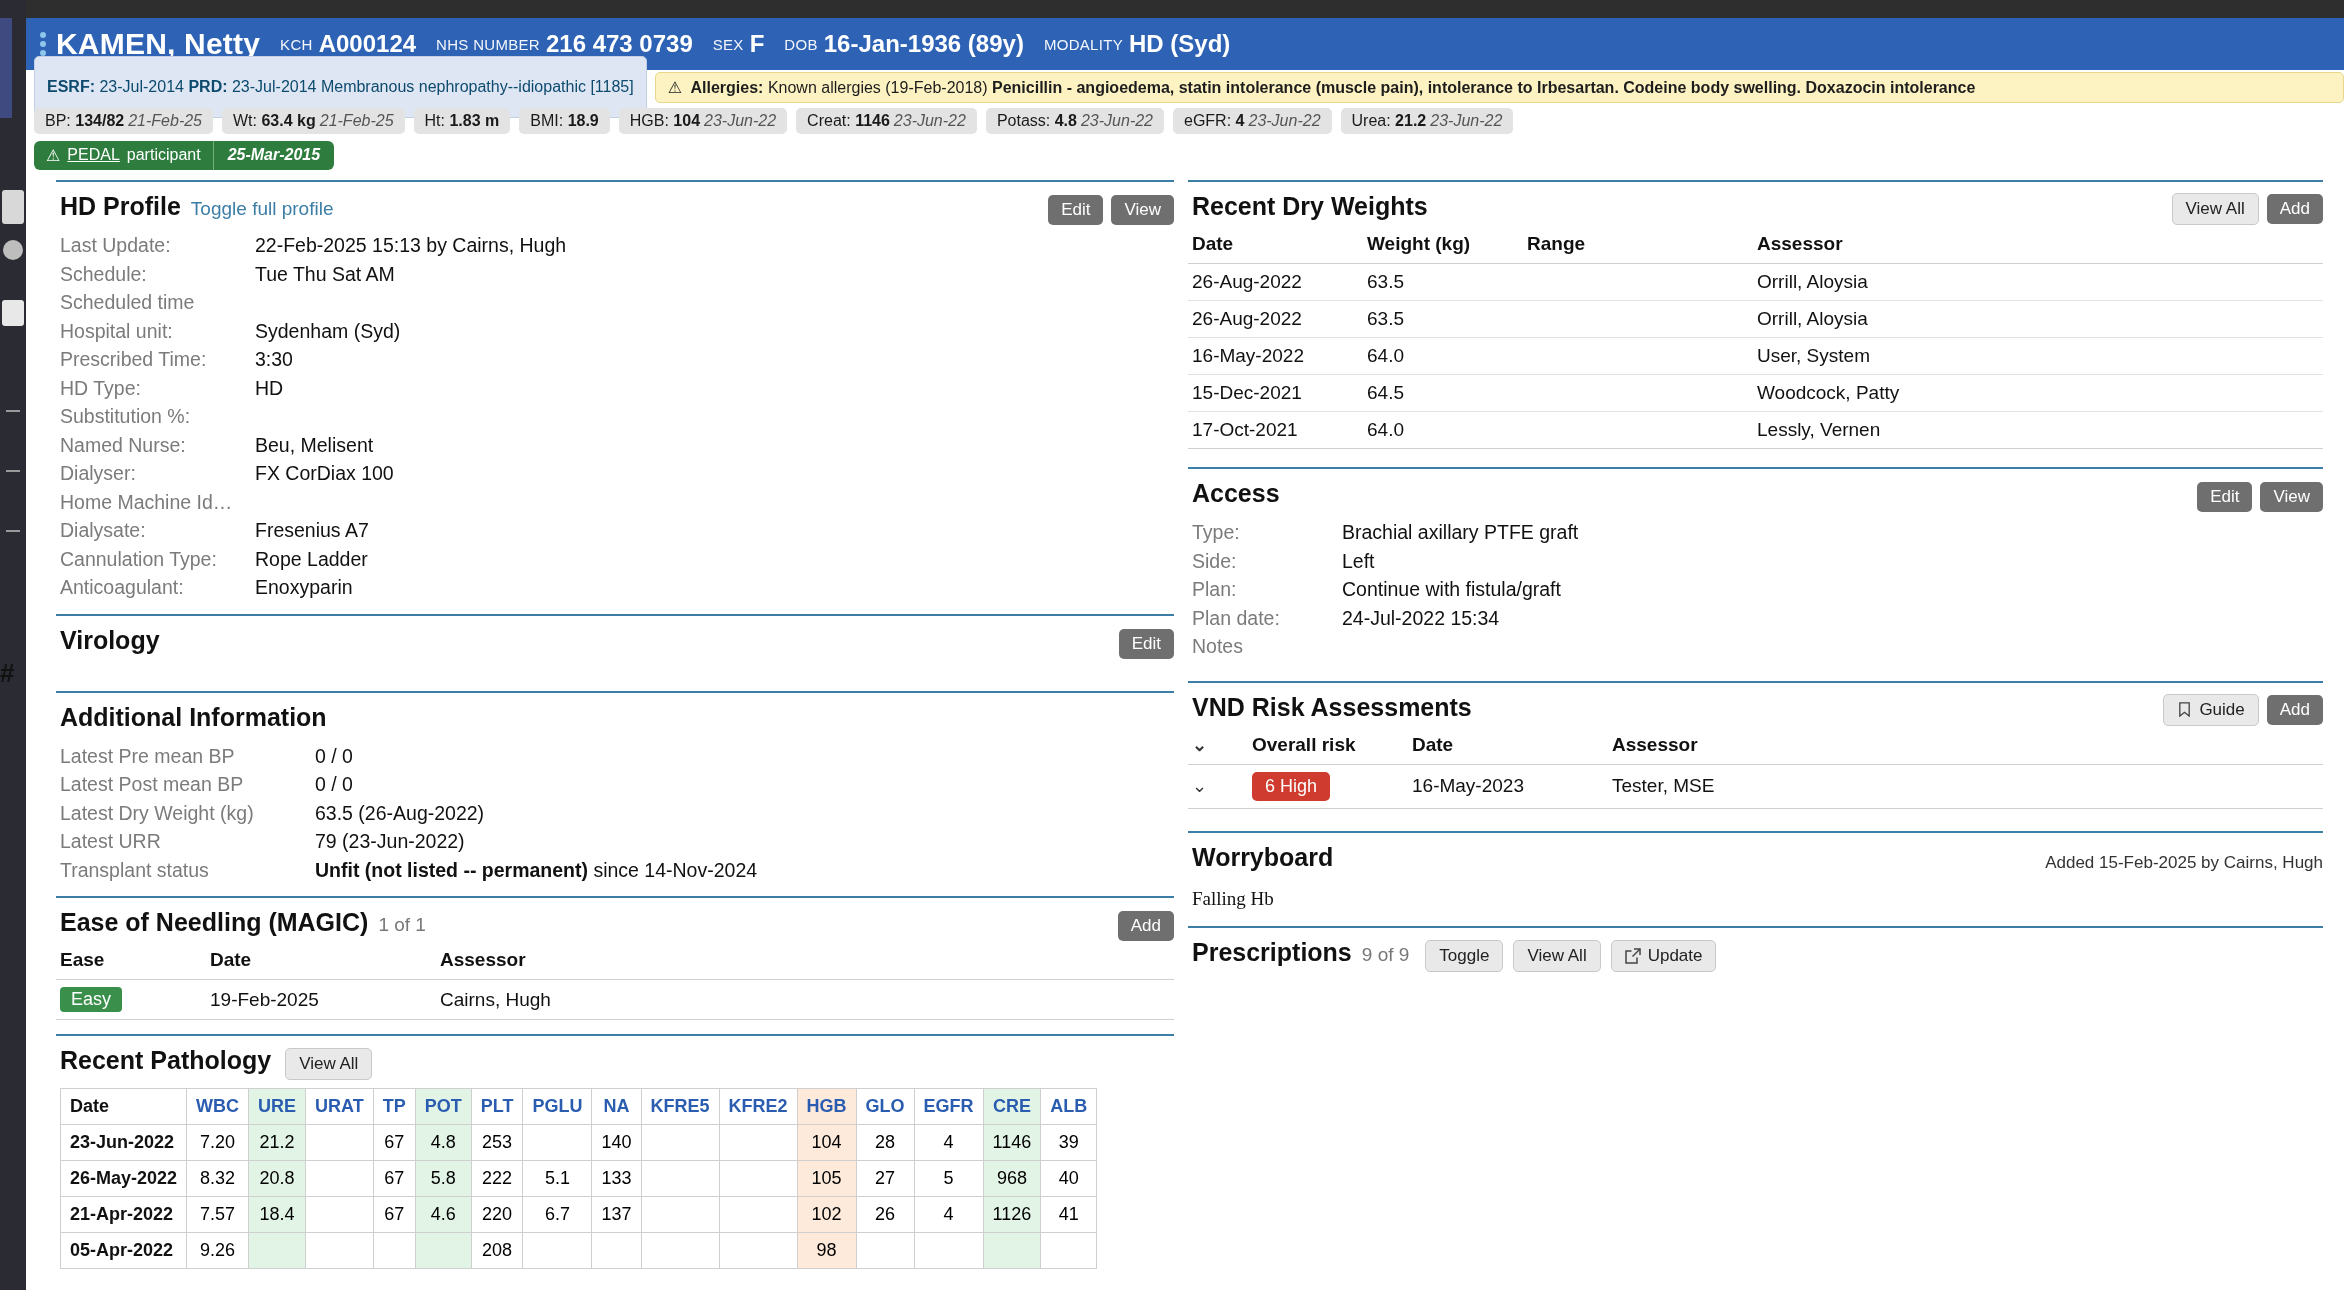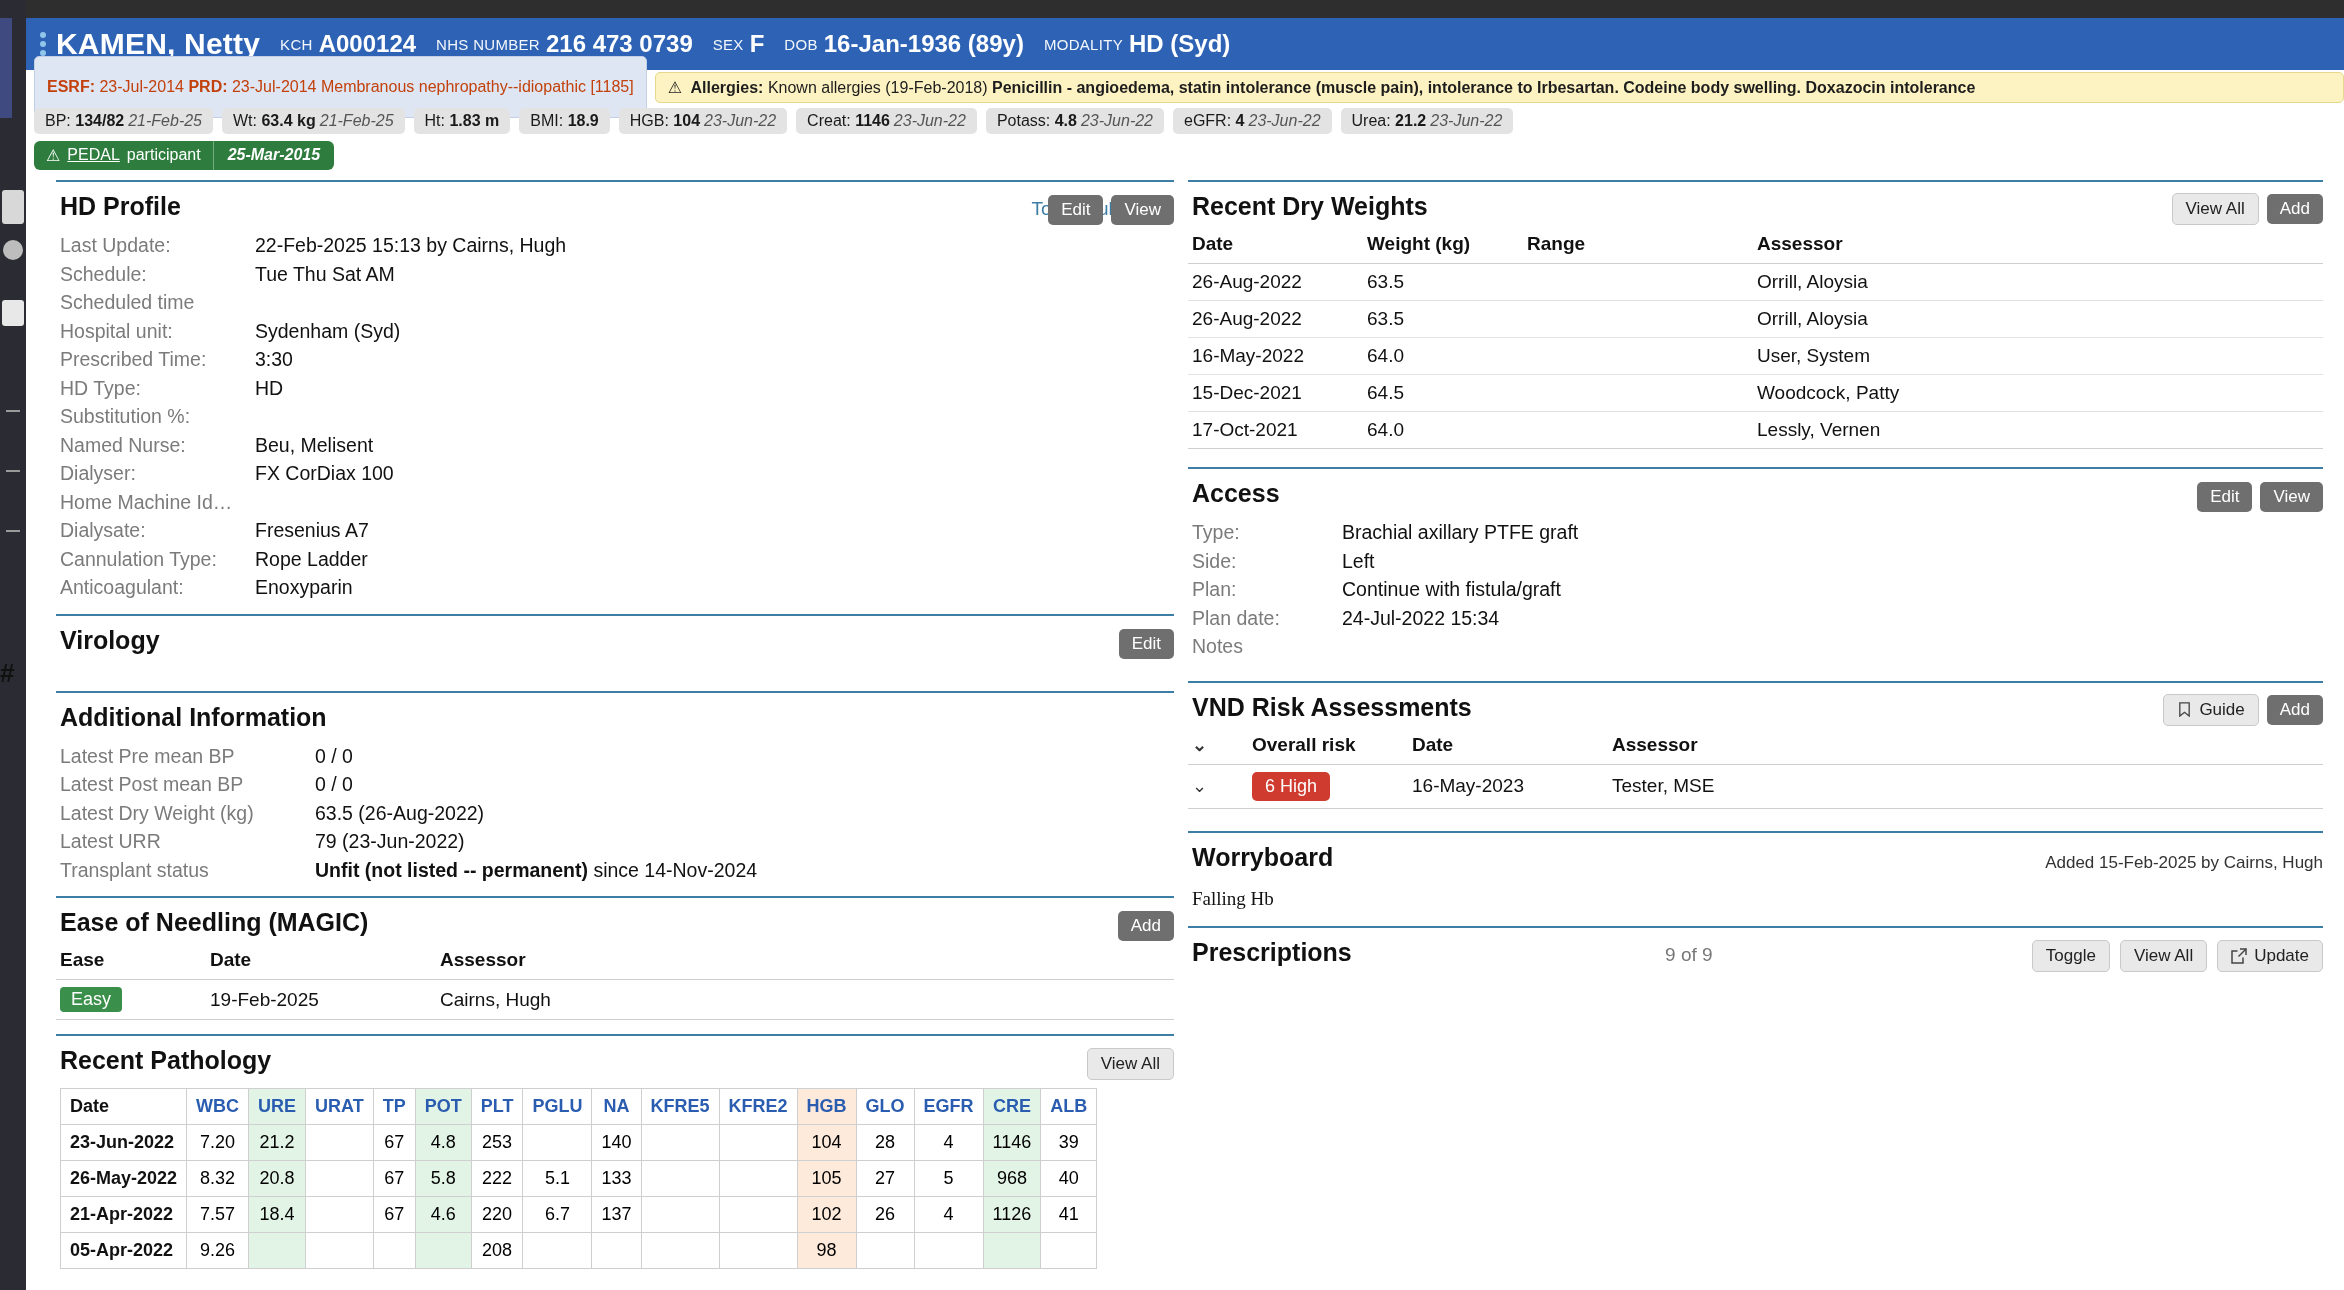--- a/index.html
+++ b/index.html
@@ -30,21 +30,21 @@
   .kebab { display:inline-flex; flex-direction:column; gap:3px; margin-right:10px; }
   .kebab i { display:block; width:6px; height:6px; border-radius:50%; background:#8fc6ea; }
   .pt-name { font-size:30px; font-weight:bold; letter-spacing:.2px; }
   .lbl-sm { font-size:15px; margin-left:20px; margin-right:6px; letter-spacing:.3px; text-transform:uppercase; opacity:.95;}
   .val-lg { font-size:24px; font-weight:bold; }
 
   
   .strip1 { position:absolute; top:70px; left:26px; width:2318px; height:34px; display:flex; align-items:center; gap:8px; padding-left:8px;}
   .chip-esrf {
     background:#dfe6f3; border:1px solid #c3cfe3; border-radius:5px;
-    font-size:16px; color:#c2410c; padding:21px 12px; white-space:nowrap;
+    font-size:16px; color:#0c4a6e; padding:21px 12px; white-space:nowrap;
   }
   .chip-allerg {
     background:#fdf3c2; border:1px solid #e6d78a; border-radius:5px;
     font-size:16px; color:#1d1d1d; padding:5px 12px; white-space:nowrap;
     flex:1; overflow:hidden;
   }
   .warn-tri { display:inline-block; margin-right:4px; }
 
   
   .strip2 { position:absolute; top:105px; left:26px; width:1886px; height:32px; display:flex; align-items:center; gap:9px; padding-left:8px;}
@@ -61,21 +61,21 @@
   .pedal .p1 { padding:0 12px; display:flex; align-items:center; gap:7px; }
   .pedal .p1 u { text-decoration:underline; }
   .pedal .p2 { padding:0 14px; font-style:italic; font-weight:bold; border-left:1px solid #72ad7e; height:100%; display:flex; align-items:center;}
 
   
   .col-left  { position:absolute; top:180px; left:56px;  width:1118px; }
   .col-right { position:absolute; top:180px; left:1188px; width:1135px; }
 
   .sec { margin-bottom:6px; }
   .sec-rule { border-top:2px solid #3d7ea6; height:0; }
-  .sec-head { display:flex; align-items:baseline; padding:10px 0 8px 4px; position:relative;justify-content:space-between; }
+  .sec-head { display:flex; align-items:baseline; padding:10px 0 8px 4px; position:relative; }
   .sec-title { font-size:25px; font-weight:bold; color:#111; }
   .sec-sub { font-size:19px; color:#777; margin-left:10px;}
   .sec-link { font-size:19px; color:#3d7ea6; margin-left:10px; }
   .sec-right { position:absolute; right:0; bottom:4px; display:flex; gap:8px; align-items:center;}
   .sec-note { position:absolute; right:0; bottom:7px; font-size:17px; color:#333;}
 
   .btn {
     background:#6f6f6f; color:#fff; border:none; border-radius:5px;
     font-size:17px; padding:5px 13px; font-family:"Liberation Sans", sans-serif; cursor:pointer;
   }

